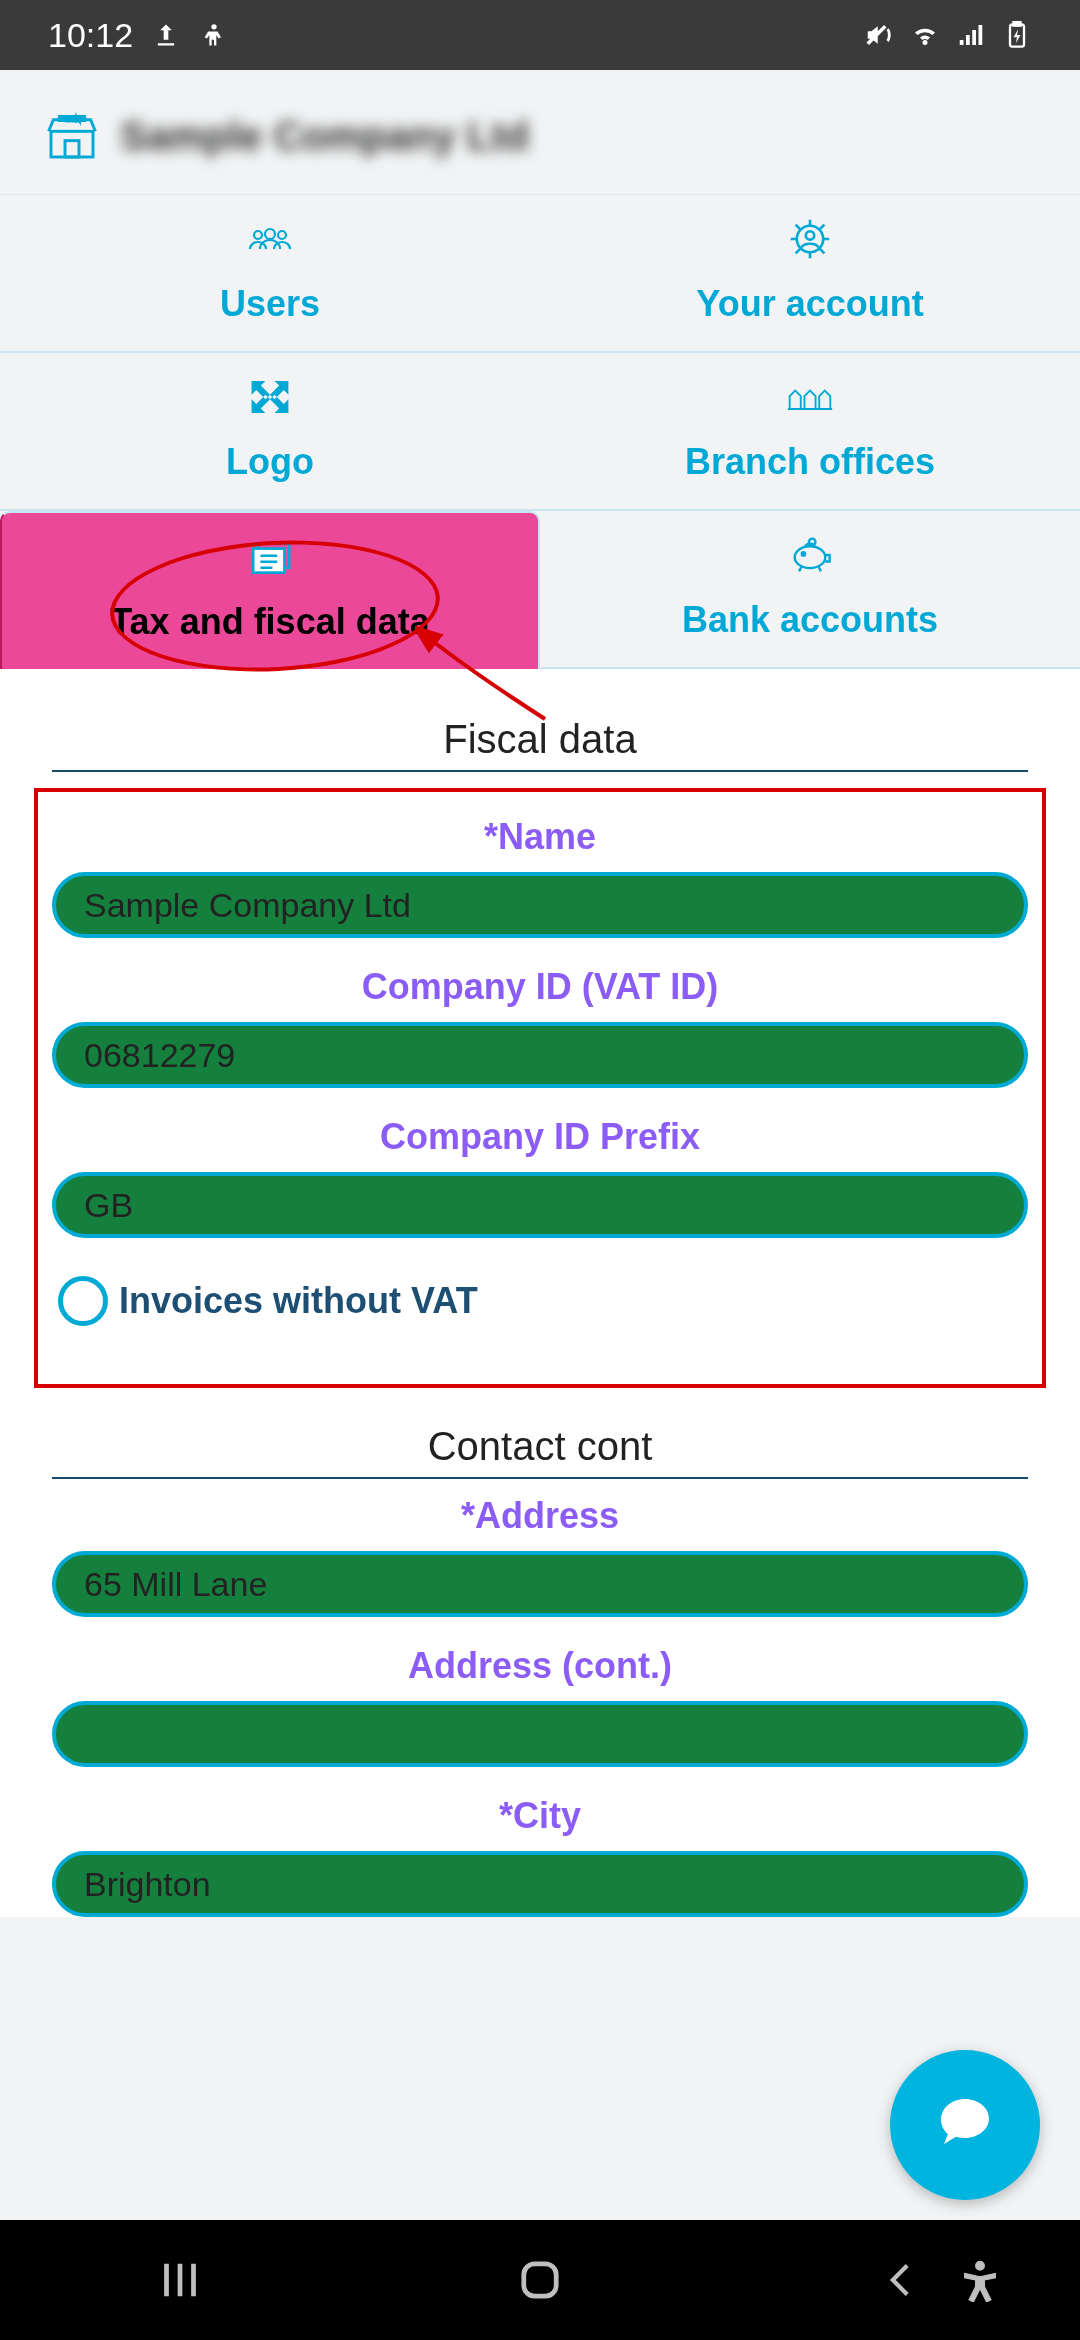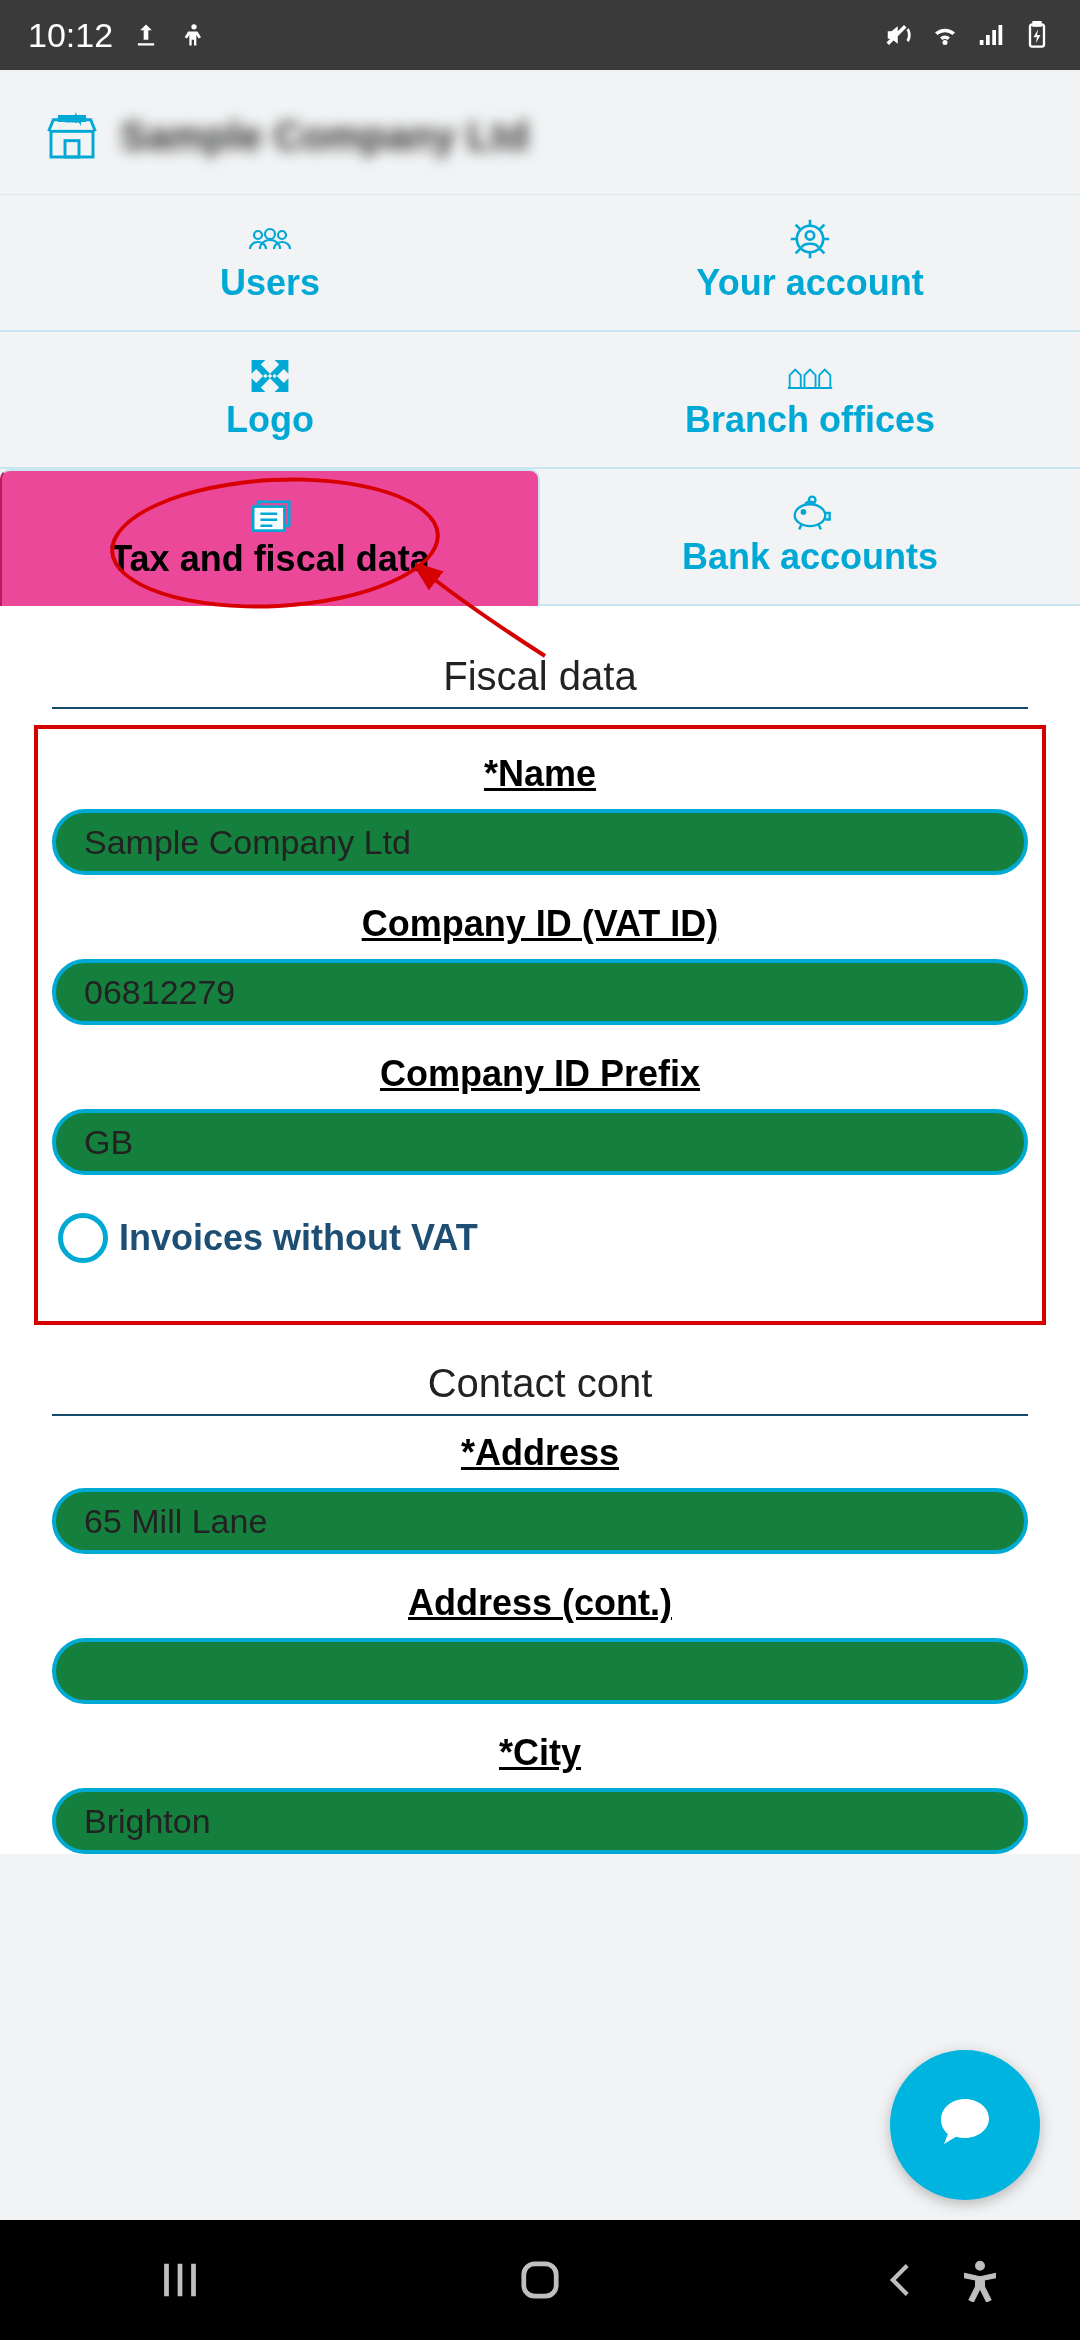--- a/index.html
+++ b/index.html
@@ -1,38 +1,38 @@
 <!DOCTYPE html>
 <html><head>
 <meta charset="utf-8">
 <style>
   * { box-sizing: border-box; margin: 0; padding: 0; }
   html, body { width: 1080px; height: 2340px; font-family: -apple-system, Arial, sans-serif; background: #f2f3f4; overflow: hidden; }
-  .status-bar { height: 70px; background: #3a3a3a; color: #fff; display: flex; align-items: center; justify-content: space-between; padding: 0 28px; font-size: 34px; }
+  .status-bar { height: 70px; background: #3a3a3a; color: #fff; display: flex; align-items: center; justify-content: space-between; padding: 0 48px; font-size: 34px; }
   .sb-left { display: flex; align-items: center; gap: 18px; }
   .sb-right { display: flex; align-items: center; gap: 16px; }
   .sb-ico { width: 30px; height: 30px; display: inline-flex; align-items: center; justify-content: center; }
   .content { padding: 0; }
   .company-header { display: flex; align-items: center; gap: 20px; padding: 38px 44px 30px 44px; }
   .shop-icon { width: 56px; height: 56px; }
   .company-name-blur { filter: blur(7px); font-size: 40px; font-weight: 700; color: #333; }
   .nav-grid { display: grid; grid-template-columns: 1fr 1fr; border-top: 1px solid #d7e9ef; }
-  .nav-cell { display: flex; flex-direction: column; align-items: center; justify-content: space-between; padding: 24px 0 26px 0; border-bottom: 2px solid #c7e6ef; gap: 3px; cursor: pointer; }
+  .nav-cell { display: flex; flex-direction: column; align-items: center; justify-content: space-between; padding: 24px 0 26px 0; border-bottom: 2px solid #c7e6ef; gap: 24px; cursor: pointer; }
   .nav-cell.active { background: #ec4899; border-left: 2px solid #be185d; border-right: 2px solid #c7e6ef; border-top: 2px solid #c7e6ef; border-bottom: none; border-radius: 10px 10px 0 0; position: relative; }
   .nav-cell .lbl { font-size: 36px; font-weight: 600; color: #00a8d6; }
   .nav-cell.active .lbl { color: #000; }
   .nav-ico { width: 48px; height: 40px; display: flex; align-items: center; justify-content: center; }
   .nav-ico svg { stroke: #00a8d6; }
   .main-panel { background: #fff; padding: 30px 52px 0 52px; position: relative; }
   .hl-ellipse { position: absolute; left: 110px; top: -10px; width: 330px; height: 130px; border: 4px solid #d60000; border-radius: 50%; pointer-events: none; transform: rotate(-3deg); }
   .hl-arrow { position: absolute; left: 415px; top: 85px; pointer-events: none; }
   .section-title { text-align: center; font-size: 40px; color: #222; padding: 18px 0 8px 0; border-bottom: 2px solid #184a6b; margin: 0 0 16px 0; }
   .red-box { border: 4px solid #d60000; padding: 14px 14px 30px 14px; margin: 0 -18px 18px -18px; }
   .field { margin: 10px 0 28px 0; }
-  .field-label { text-align: center; font-size: 36px; font-weight: 700; color: #000000; margin-bottom: 14px; text-decoration: underline; }
+  .field-label { text-align: center; font-size: 36px; font-weight: 700; color: #8b5cf6; margin-bottom: 14px; }
   .field-label .req { font-weight: 700; }
   .pill-input { width: 100%; height: 66px; border: 4px solid #00aad4; border-radius: 40px; background: #15803d; font-size: 34px; color: #222; padding: 0 28px; outline: none; }
   .radio-row { display: flex; align-items: center; gap: 11px; padding: 10px 0 28px 6px; }
   .radio-circle { width: 50px; height: 50px; border: 5px solid #00aad4; border-radius: 50%; background: #fff; }
   .radio-label { font-size: 36px; font-weight: 700; color: #1d4e73; }
   .chat-fab { position: absolute; right: 40px; bottom: 140px; width: 150px; height: 150px; border-radius: 50%; background: #00b4e0; display: flex; align-items: center; justify-content: center; box-shadow: 0 4px 14px rgba(0,0,0,.25); cursor: pointer; }
   .nav-bar { position: absolute; left: 0; right: 0; bottom: 0; height: 120px; background: #000; display: flex; align-items: center; justify-content: space-around; }
   .nb-item svg { stroke: #bfbfbf; }
   .nb-item { width: 120px; display: flex; align-items: center; justify-content: center; }
 </style>

